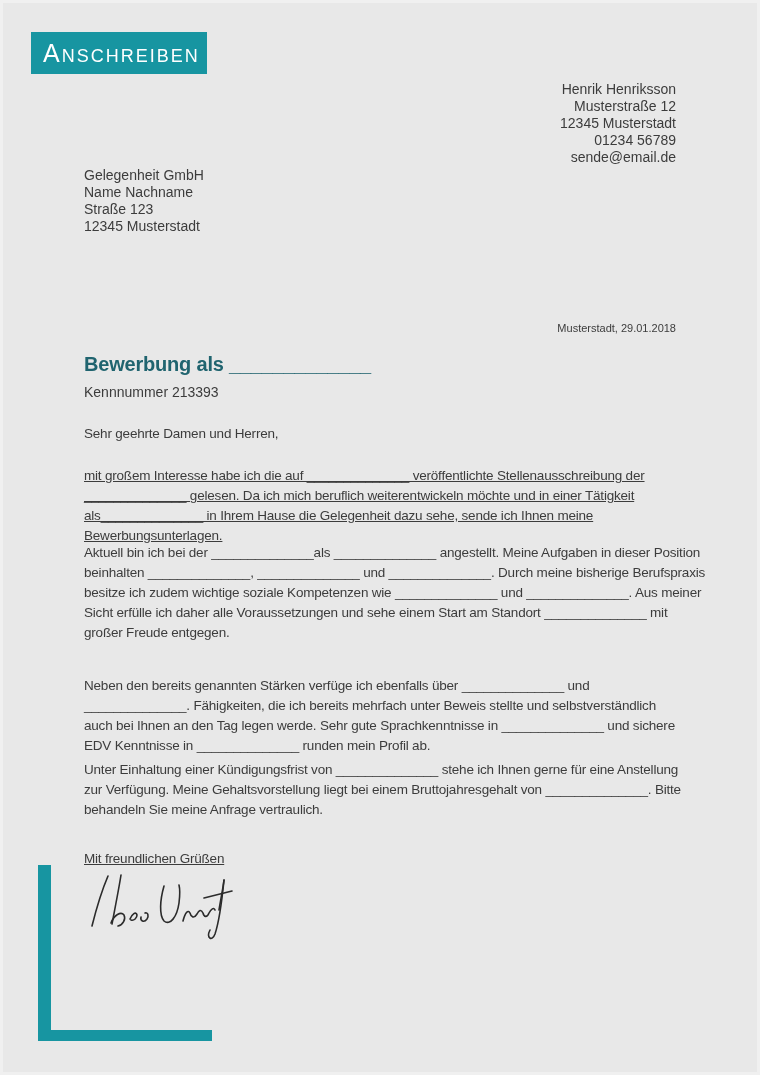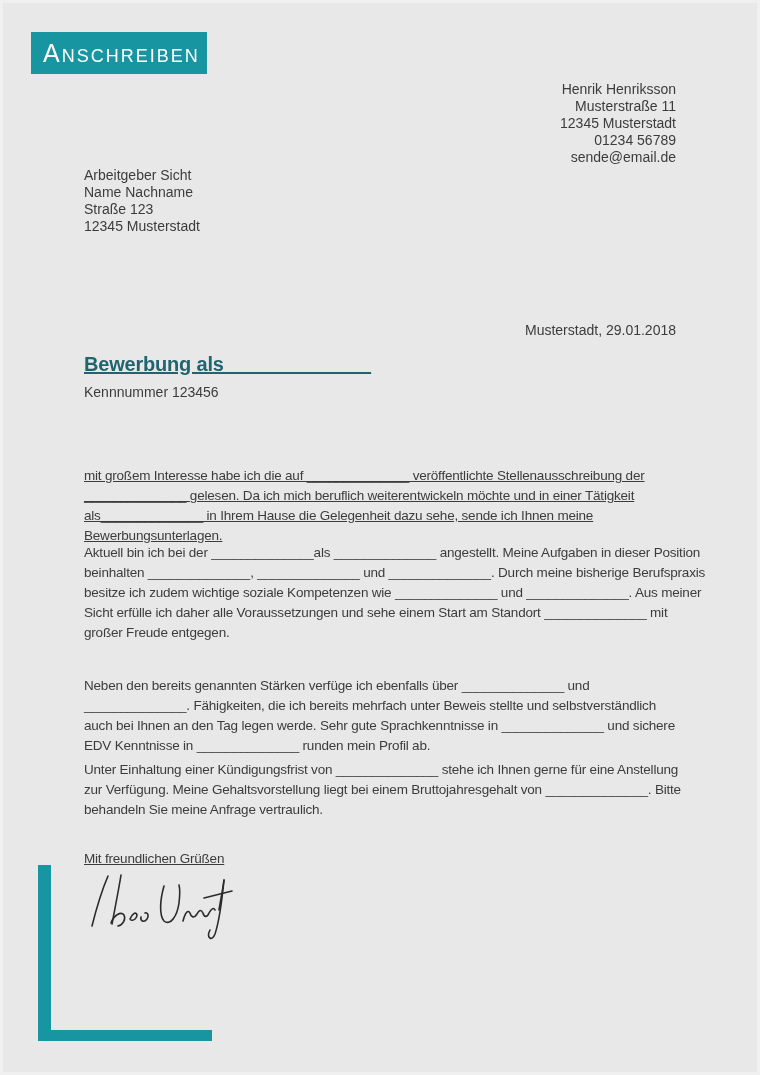--- a/index.html
+++ b/index.html
@@ -46,31 +46,30 @@
     margin-top: 24px;
   }
   .recipient {
     position: absolute;
     top: 167px; left: 84px;
     text-align: left;
   }
   .dateline {
     position: absolute;
     top: 322px; right: 84px;
-    font-size: 14px;
+    font-size: 11px;
   }
   .subject {
     position: absolute;
     top: 353px; left: 84px;
     font-size: 20px;
     font-weight: bold;
     color: var(--heading);
     letter-spacing: -0.2px;
     white-space: pre;
-    text-decoration: underline;
   }
   .reference {
     position: absolute;
     top: 384px; left: 84px;
     font-size: 14px;
   }
   .par {
     position: absolute;
     left: 84px;
     width: 592px;
@@ -115,38 +114,39 @@
 <body>
 
 <div class="page">
 
   <div class="header-box">
     <span class="header-text">Anschreiben</span>
   </div>
 
   <div class="sender addr">
     <div>Henrik Henriksson</div>
-    <div>Musterstraße 11</div>
+    <div>Musterstraße 12</div>
     <div>12345 Musterstadt</div>
     <div>01234 56789</div>
     <div>sende@email.de</div>
   </div>
 
   <div class="recipient addr">
-    <div>Arbeitgeber Sicht</div>
+    <div>Gelegenheit GmbH</div>
     <div>Name Nachname</div>
     <div>Straße 123</div>
     <div>12345 Musterstadt</div>
   </div>
 
   <div class="dateline">Musterstadt, 29.01.2018</div>
 
   <div class="subject">Bewerbung als _____________</div>
-  <div class="reference">Kennnummer 123456</div>
+  <div class="reference">Kennnummer 213393</div>
 
+  <div class="par salutation">Sehr geehrte Damen und Herren,</div>
   <div class="par p1">mit großem Interesse habe ich die auf ______________ veröffentlichte Stellenausschreibung der
 ______________ gelesen. Da ich mich beruflich weiterentwickeln möchte und in einer Tätigkeit
 als______________ in Ihrem Hause die Gelegenheit dazu sehe, sende ich Ihnen meine
 Bewerbungsunterlagen.</div>
   <div class="par p2">Aktuell bin ich bei der ______________als ______________ angestellt. Meine Aufgaben in dieser Position
 beinhalten ______________, ______________ und ______________. Durch meine bisherige Berufspraxis
 besitze ich zudem wichtige soziale Kompetenzen wie ______________ und ______________. Aus meiner
 Sicht erfülle ich daher alle Voraussetzungen und sehe einem Start am Standort ______________ mit
 großer Freude entgegen.</div>
   <div class="par p3">Neben den bereits genannten Stärken verfüge ich ebenfalls über ______________ und

